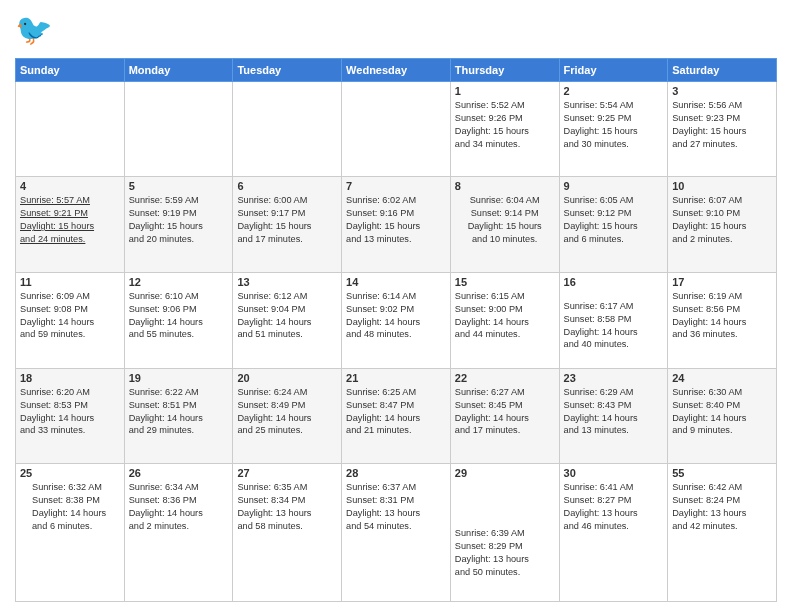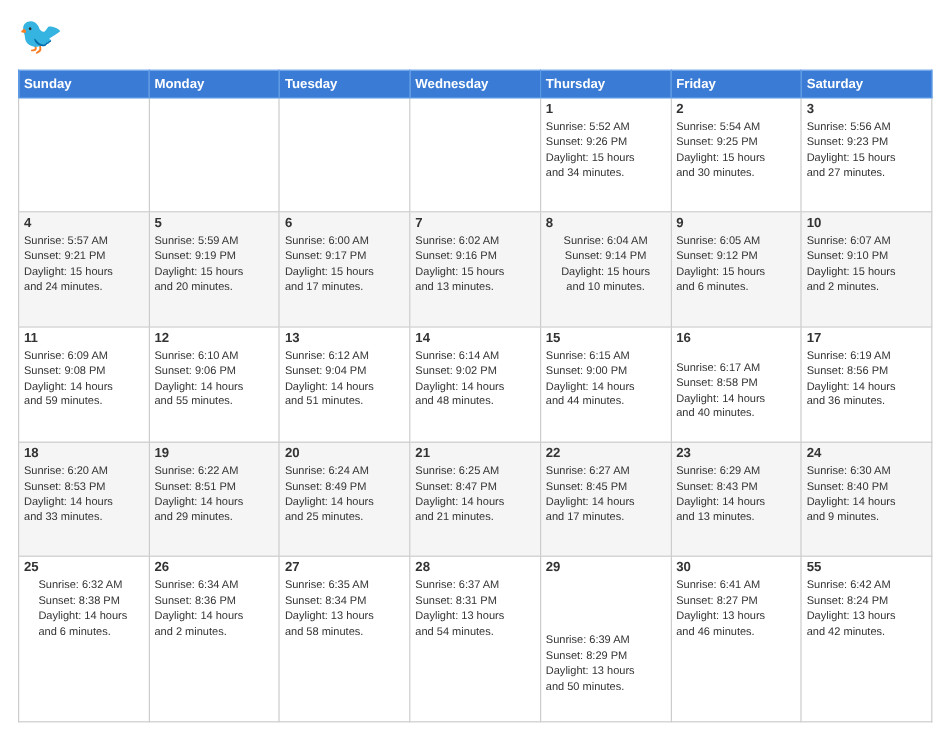--- a/index.html
+++ b/index.html
@@ -161,21 +161,21 @@
             <span class="day-number">3</span>
             <div class="day-info" style="white-space: pre-line;">Sunrise: 5:56 AM
 Sunset: 9:23 PM
 Daylight: 15 hours
 and 27 minutes.</div>
           </td>
         </tr>
         <tr>
           <td>
             <span class="day-number">4</span>
-            <div class="day-info" style="white-space: pre-line;">Sunrise: 5:57 AM
+            <div class="day-info" style="white-space: pre-line; text-decoration: underline;">Sunrise: 5:57 AM
 Sunset: 9:21 PM
 Daylight: 15 hours
 and 24 minutes.</div>
           </td>
           <td>
             <span class="day-number">5</span>
             <div class="day-info" style="white-space: pre-line;">Sunrise: 5:59 AM
 Sunset: 9:19 PM
 Daylight: 15 hours
 and 20 minutes.</div>

